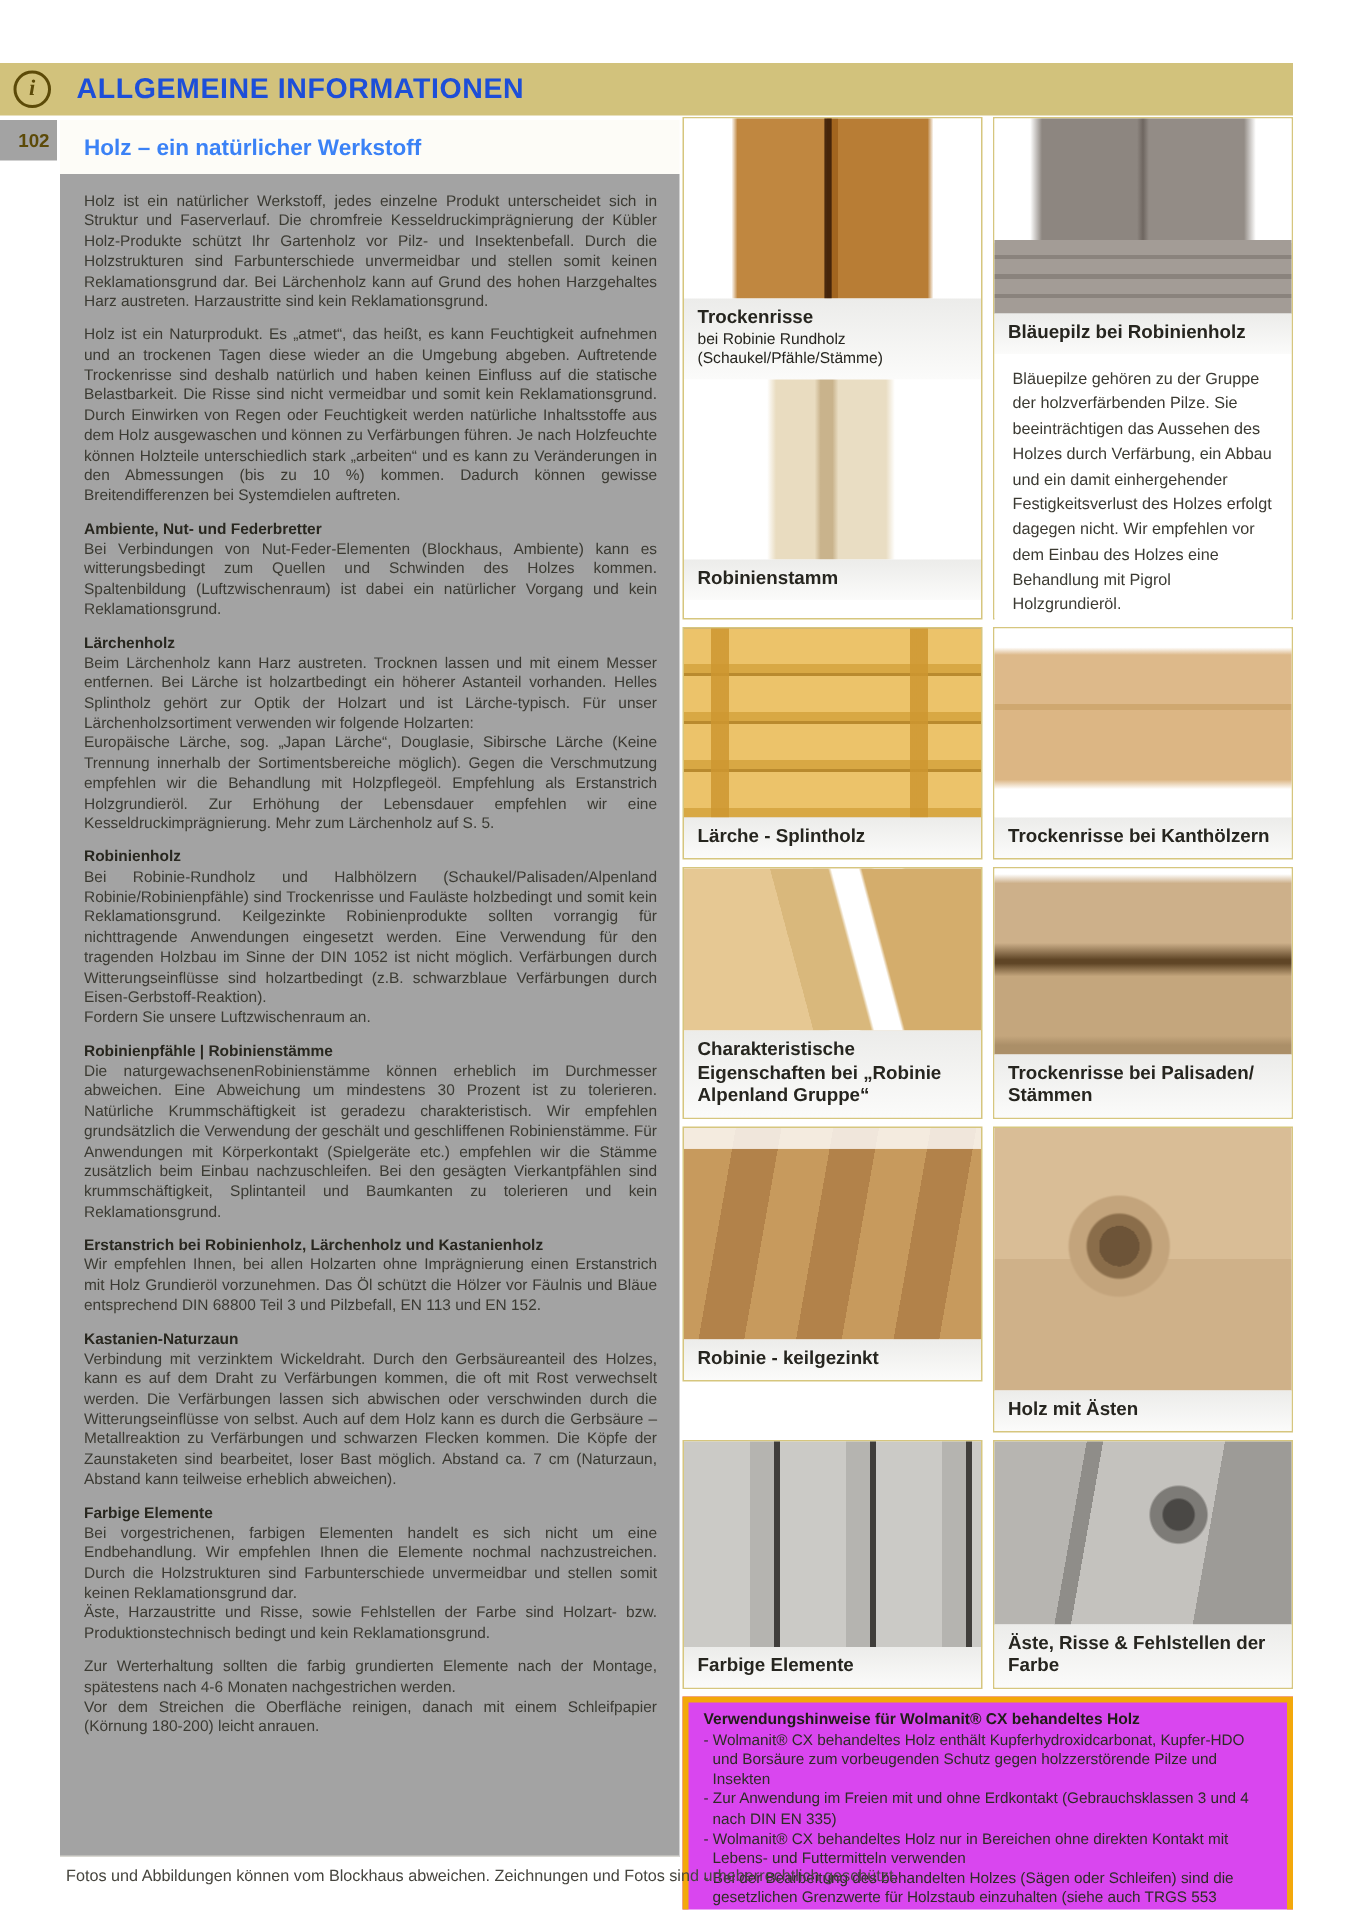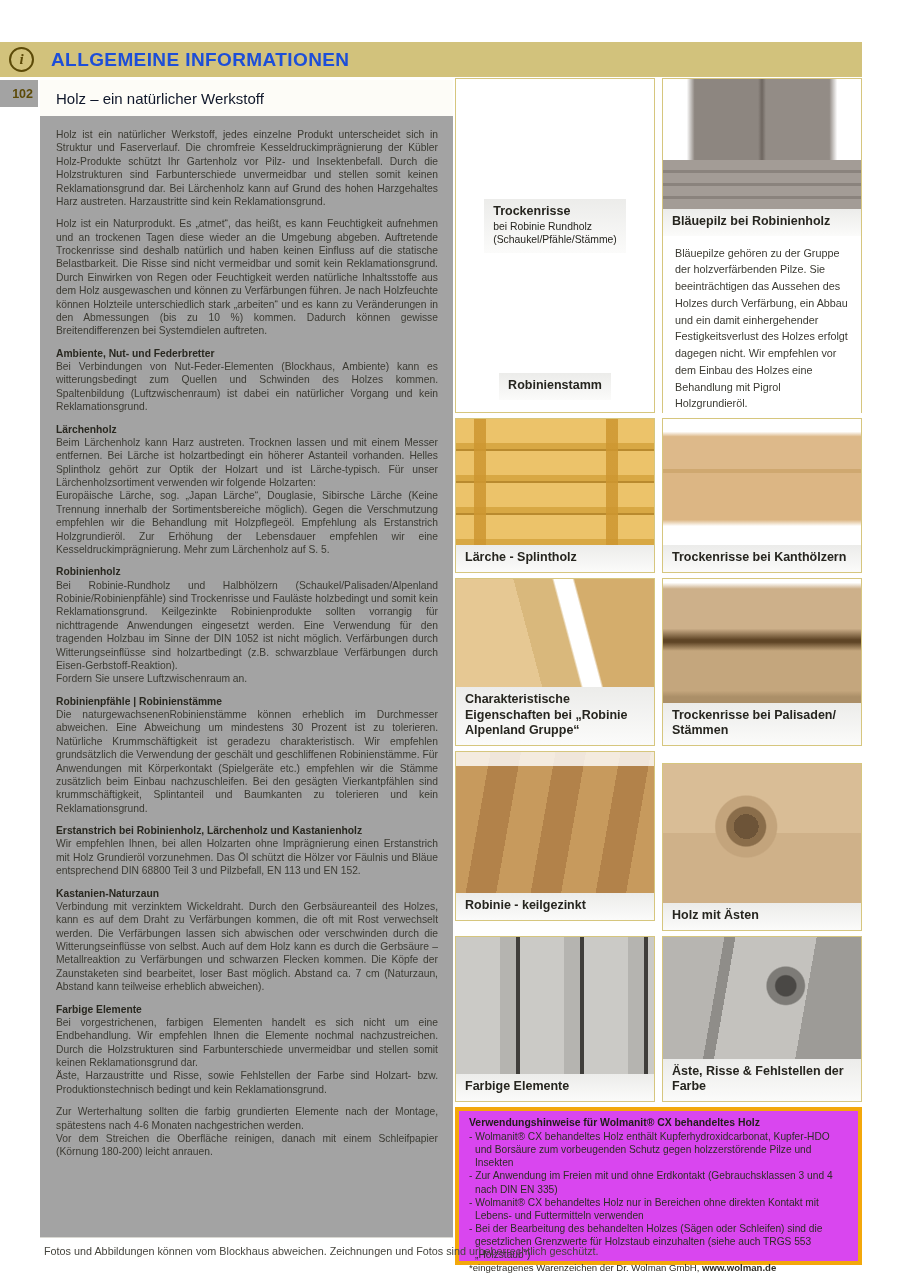--- a/index.html
+++ b/index.html
@@ -13,21 +13,21 @@
   .info-icon{width:21px;height:21px;border-radius:50%;border:2px solid #5c4a08;color:#5c4a08;
         display:flex;align-items:center;justify-content:center;margin-left:9px;
         font-family:"Liberation Serif", serif;font-style:italic;font-weight:bold;font-size:15px;line-height:1;}
   .band-title{margin-left:17px;font-weight:bold;font-size:19px;color:#1d4ed8;letter-spacing:.4px;}
   
   .pagenum{position:absolute;left:0;top:80px;width:38px;height:27px;background:#a3a3a3;
         color:#5c4a08;font-weight:bold;font-size:12.5px;display:flex;align-items:center;
         justify-content:flex-end;padding-right:5px;box-sizing:border-box;}
   
   .leftcol{position:absolute;left:40px;top:80px;width:413px;}
-  .title-band{background:#fdfcf7;padding:10px 14px 9px 16px;font-size:15px;font-weight:normal;color:#0f172a;}
+  .title-band{background:#fdfcf7;padding:10px 14px 9px 16px;font-size:15px;font-weight:bold;color:#3b82f6;}
   .bodytext{background:#a3a3a3;padding:12px 15px 14px 16px;font-size:10.3px;line-height:1.3;
         text-align:justify;height:1122px;box-sizing:border-box;overflow:hidden;}
   .bodytext p{margin:0;}
   .section{margin-top:9px;}
   .section h3{margin:0;font-size:10.3px;font-weight:bold;color:#28271f;}
   .gap{margin-top:9px !important;}
   
   .rightcol{position:absolute;left:455px;top:78px;width:407px;}
   .prow{display:flex;gap:7px;margin-bottom:5px;}
   .tile{width:200px;border:1px solid #d6c67e;background:#fff;box-sizing:border-box;
@@ -130,21 +130,21 @@
       <p>Äste, Harzaustritte und Risse, sowie Fehlstellen der Farbe sind Holzart- bzw. Produktionstechnisch bedingt und kein Reklamationsgrund.</p>
       <p class="gap">Zur Werterhaltung sollten die farbig grundierten Elemente nach der Montage, spätestens nach 4-6 Monaten nachgestrichen werden.</p>
       <p>Vor dem Streichen die Oberfläche reinigen, danach mit einem Schleifpapier (Körnung 180-200) leicht anrauen.</p>
     </div>
   </div>
 </div>
 
 <div class="rightcol">
 
   <div class="prow" style="margin-bottom:5px;">
-    <div class="tile" style="height:335px;align-items:center;">
+    <div class="tile" style="height:335px;">
       <div class="ph ph-trunk" style="flex:0 0 120px;"></div>
       <div class="cap">
         <div>Trockenrisse</div>
         <div class="sub">bei Robinie Rundholz</div>
         <div class="sub">(Schaukel/Pfähle/Stämme)</div>
       </div>
       <div class="ph ph-stamm"></div>
       <div class="cap">Robinienstamm</div>
       <div class="spacer-white"></div>
     </div>
@@ -175,21 +175,21 @@
       <div class="ph ph-palisade"></div>
       <div class="cap">Trockenrisse bei Palisaden/ Stämmen</div>
     </div>
   </div>
 
   <div class="prow">
     <div class="tile" style="height:170px;">
       <div class="ph ph-finger"></div>
       <div class="cap">Robinie - keilgezinkt</div>
     </div>
-    <div class="tile" style="height:168px;margin-top:12px;">
+    <div class="tile" style="height:204px;">
       <div class="ph ph-knot"></div>
       <div class="cap">Holz mit Ästen</div>
     </div>
   </div>
 
   <div class="prow">
     <div class="tile" style="height:166px;">
       <div class="ph ph-greyboards"></div>
       <div class="cap">Farbige Elemente</div>
     </div>

